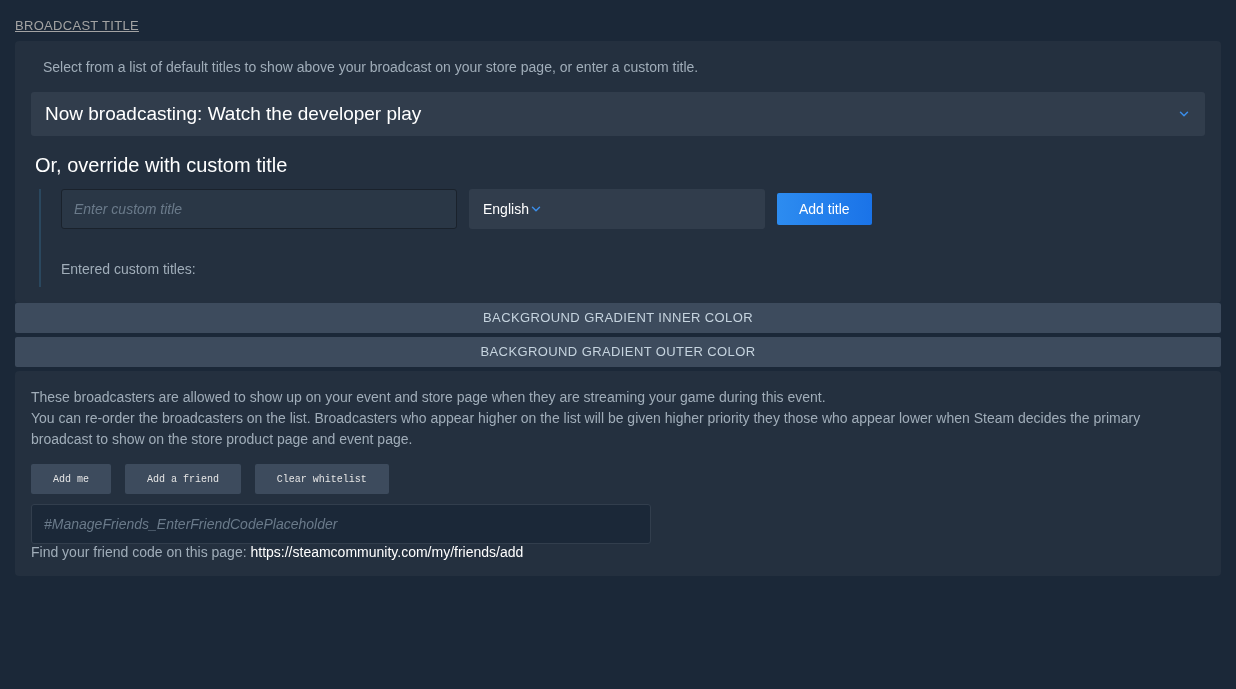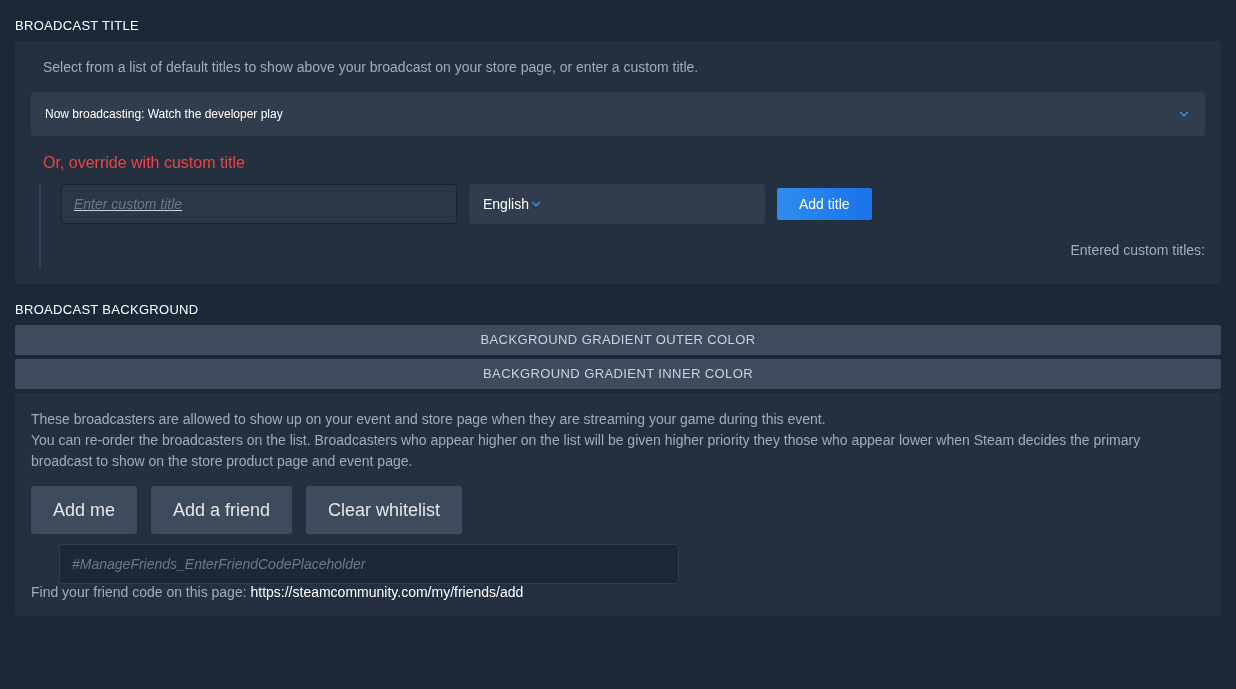--- a/index.html
+++ b/index.html
@@ -8,25 +8,26 @@
     height: 689px;
     background: #1b2838;
     font-family: "Motiva Sans", Arial, sans-serif;
     color: #c6d4df;
     font-size: 14px;
     overflow: hidden;
   }
   .container { padding: 0 15px 15px 15px; }
 
   .section-label {
-    color: #ffffff;
+    color: #a3a3a3;
     font-size: 13px;
     letter-spacing: 0.3px;
     margin: 18px 0 8px 0;
     text-transform: uppercase;
+    text-decoration: underline;
   }
 
   .panel {
     background: #24303f;
     border-radius: 4px;
     padding: 16px;
   }
 
   .desc {
     color: #a0adb9;
@@ -39,30 +40,30 @@
   .select-row {
     display: flex;
     align-items: center;
     background: #313d4c;
     border-radius: 3px;
     height: 44px;
     padding: 0 14px;
     justify-content: space-between;
     cursor: pointer;
   }
-  .select-row .value { color: #ffffff; font-size: 12px; }
+  .select-row .value { color: #ffffff; font-size: 19px; }
   .chevron {
     width: 14px; height: 14px;
   }
   .chevron svg { display:block; }
 
   .override-label {
-    color: #ef4444;
-    font-size: 16px;
-    margin: 18px 0 12px 12px;
+    color: #ffffff;
+    font-size: 20px;
+    margin: 18px 0 12px 4px;
   }
 
   .override-block {
     border-left: 2px solid #2a475e;
     padding-left: 20px;
     margin-left: 8px;
     padding-bottom: 10px;
   }
 
   .override-controls {
@@ -74,21 +75,20 @@
   .text-input {
     background: #2a3746;
     border: 1px solid #1a222c;
     border-radius: 3px;
     height: 40px;
     padding: 0 12px;
     color: #c6d4df;
     font-style: italic;
     font-size: 14px;
     outline: none;
-    text-decoration: underline;
   }
   .text-input::placeholder { color: #6a7a8a; font-style: italic; }
   .text-input.custom-title { width: 396px; }
 
   .lang-select {
     display: flex;
     align-items: center;
     justify-content: flex-start;
     background: #313d4c;
     height: 40px;
@@ -107,22 +107,21 @@
     border-radius: 2px;
     height: 32px;
     padding: 8px 22px;
     font-size: 14px;
     cursor: pointer;
   }
 
   .entered-label {
     color: #a0adb9;
     font-size: 14px;
-    margin-top: 18px;
-    text-align: right;
+    margin-top: 32px;
   }
 
   .bg-bar {
     background: #3d4b5d;
     color: #c6d4df;
     text-align: center;
     height: 30px;
     line-height: 30px;
     font-size: 13px;
     letter-spacing: 0.4px;
@@ -136,41 +135,41 @@
     font-size: 14px;
     line-height: 1.5;
     margin-bottom: 14px;
   }
 
   .btn-grey {
     background: #3d4b5d;
     color: #e6e6e6;
     border: none;
     border-radius: 2px;
-    height: 48px;
+    height: 30px;
     padding: 0 22px;
-    font-size: 18px;
+    font-size: 10px;
     cursor: pointer;
     margin-right: 10px;
+    font-family: Liberation Mono, monospace;
   }
 
   .btn-row { margin-bottom: 10px; }
 
   .friend-input {
     background: #1b2838;
     border: 1px solid #323e4d;
     border-radius: 3px;
     height: 40px;
     width: 620px;
     padding: 0 12px;
     color: #c6d4df;
     font-style: italic;
     font-size: 14px;
     outline: none;
-    margin-left: 28px;
   }
   .friend-input::placeholder { color: #6a7a8a; font-style: italic; }
 
   .friend-code-hint {
     color: #a0adb9;
     font-size: 14px;
   }
   .friend-code-hint .link {
     color: #ffffff;
     font-weight: 500;
@@ -206,23 +205,22 @@
                 <path d="M6 9l6 6 6-6" stroke="#3b8eea" stroke-width="2.5" fill="none" stroke-linecap="round" stroke-linejoin="round"></path>
               </svg>
           </span>
         </div>
         <button class="btn-primary">Add title</button>
       </div>
       <div class="entered-label">Entered custom titles:</div>
     </div>
   </div>
 
-  <div class="section-label">BROADCAST BACKGROUND</div>
+  <div class="bg-bar">BACKGROUND GRADIENT INNER COLOR</div>
   <div class="bg-bar">BACKGROUND GRADIENT OUTER COLOR</div>
-  <div class="bg-bar">BACKGROUND GRADIENT INNER COLOR</div>
 
   <div class="panel">
     <div class="whitelist-desc">
       <span>These broadcasters are allowed to show up on your event and store page when they are streaming your game during this event.</span><br>
       <span>You can re-order the broadcasters on the list. Broadcasters who appear higher on the list will be given higher priority they those who appear lower when Steam decides the primary broadcast to show on the store product page and event page.</span>
     </div>
 
     <div class="btn-row">
       <button class="btn-grey">Add me</button>
       <button class="btn-grey">Add a friend</button>

